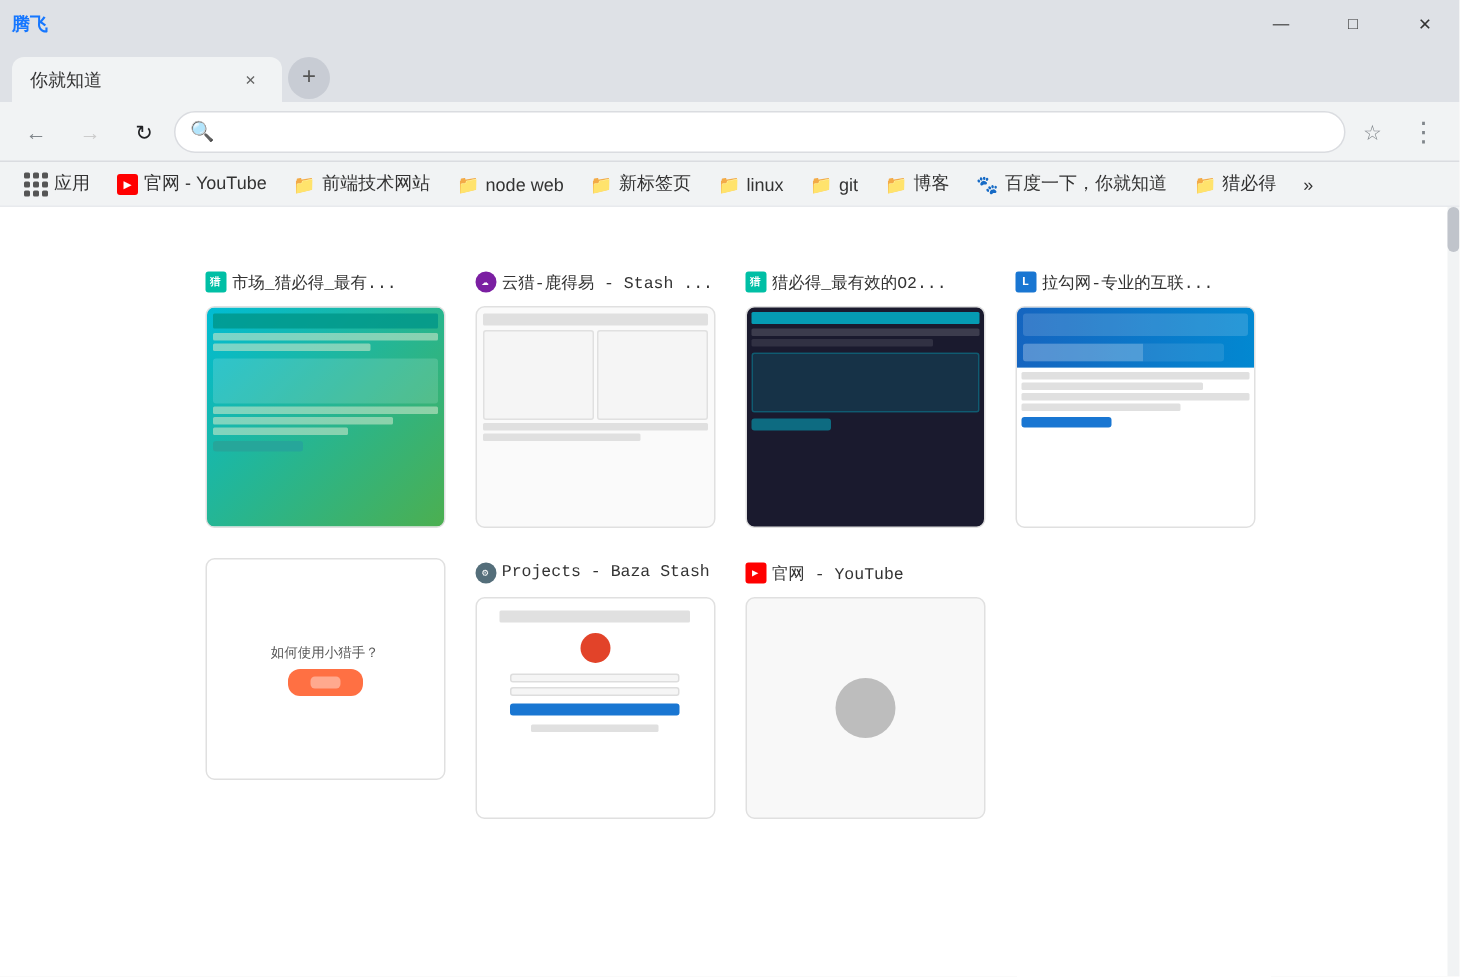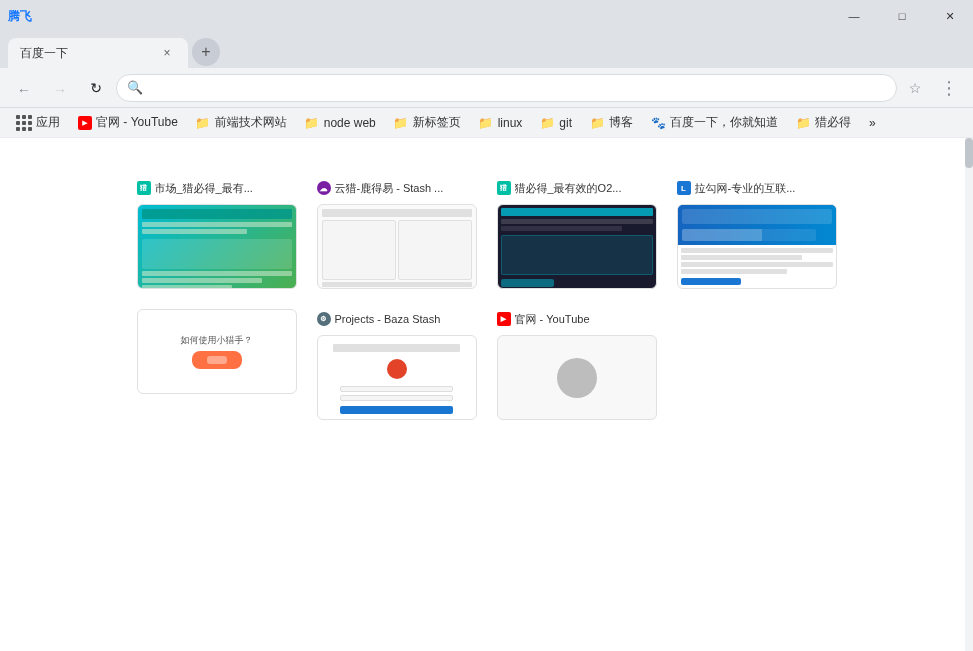--- a/index.html
+++ b/index.html
@@ -193,20 +193,21 @@
       color: #333;
     }
 
     
     .main {
       background: white;
       height: calc(651px - 32px - 36px - 40px - 30px);
       overflow-y: auto;
       position: relative;
       padding: 20px 0;
+      font-family: Liberation Mono, monospace;
     }
 
     
     .main::-webkit-scrollbar { width: 8px; }
     .main::-webkit-scrollbar-track { background: #f1f3f4; }
     .main::-webkit-scrollbar-thumb { background: #c0c4cb; border-radius: 4px; }
 
     
     .thumbnails-grid {
       display: grid;
@@ -239,21 +240,21 @@
       font-size: 10px;
       font-weight: bold;
     }
     .thumb-label {
       overflow: hidden;
       text-overflow: ellipsis;
       white-space: nowrap;
     }
     .thumb-image {
       width: 160px;
-      height: 85px;
+      height: 148px;
       border-radius: 6px;
       overflow: hidden;
       border: 1px solid #e0e0e0;
       background: #f5f5f5;
       position: relative;
     }
 
     
     .thumb-bg-green {
       background: linear-gradient(135deg, #00bcd4, #4caf50);
@@ -449,21 +450,21 @@
   <span class="tencent-logo">腾飞</span>
   <div class="titlebar-controls">
     <div class="titlebar-btn">—</div>
     <div class="titlebar-btn">□</div>
     <div class="titlebar-btn close">✕</div>
   </div>
 </div>
 
 <div class="tabbar">
   <div class="tab">
-    <span>百度一下</span>
+    <span>你就知道</span>
     <div class="tab-close">×</div>
   </div>
   <div class="new-tab-btn">+</div>
 </div>
 
 <div class="toolbar">
   <div class="nav-btn" title="后退">←</div>
   <div class="nav-btn" title="前进" style="color:#ccc;">→</div>
   <div class="nav-btn active" title="刷新">↻</div>
   <div class="address-bar">

